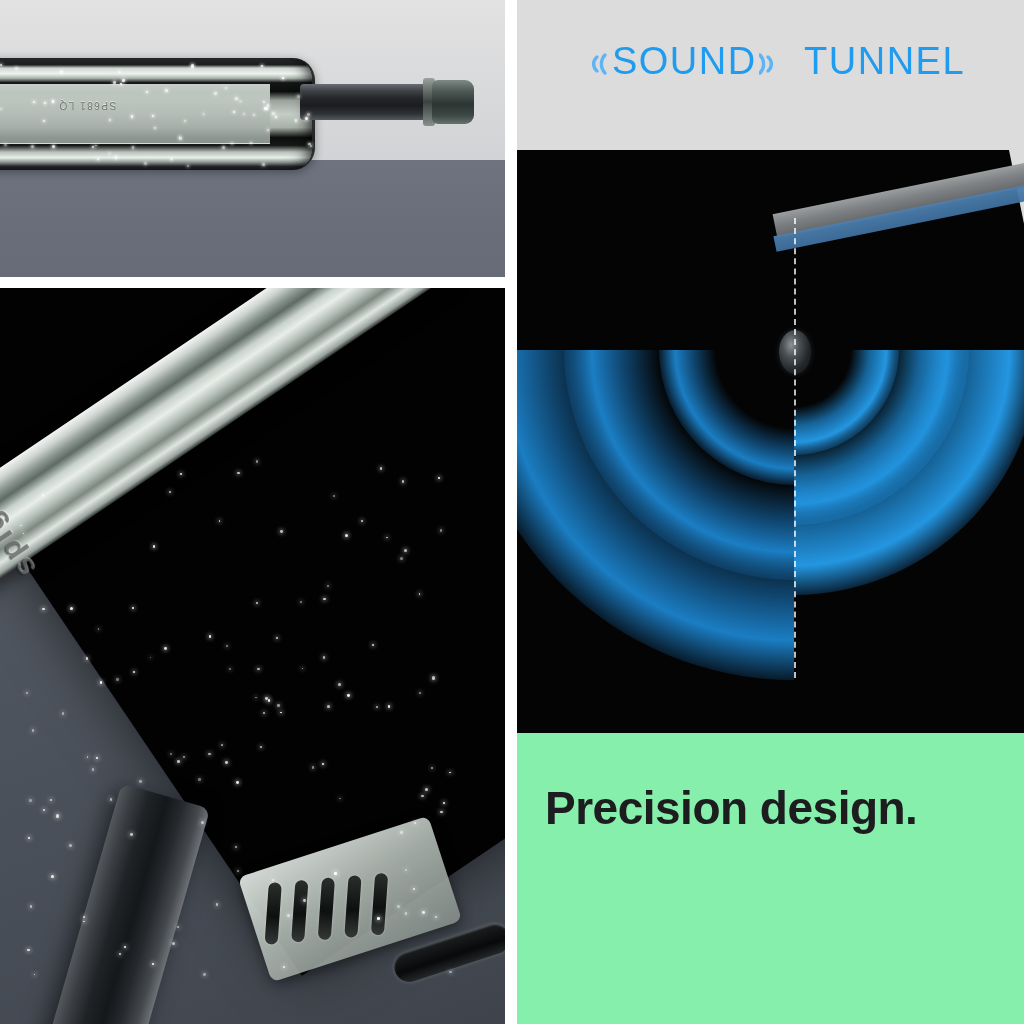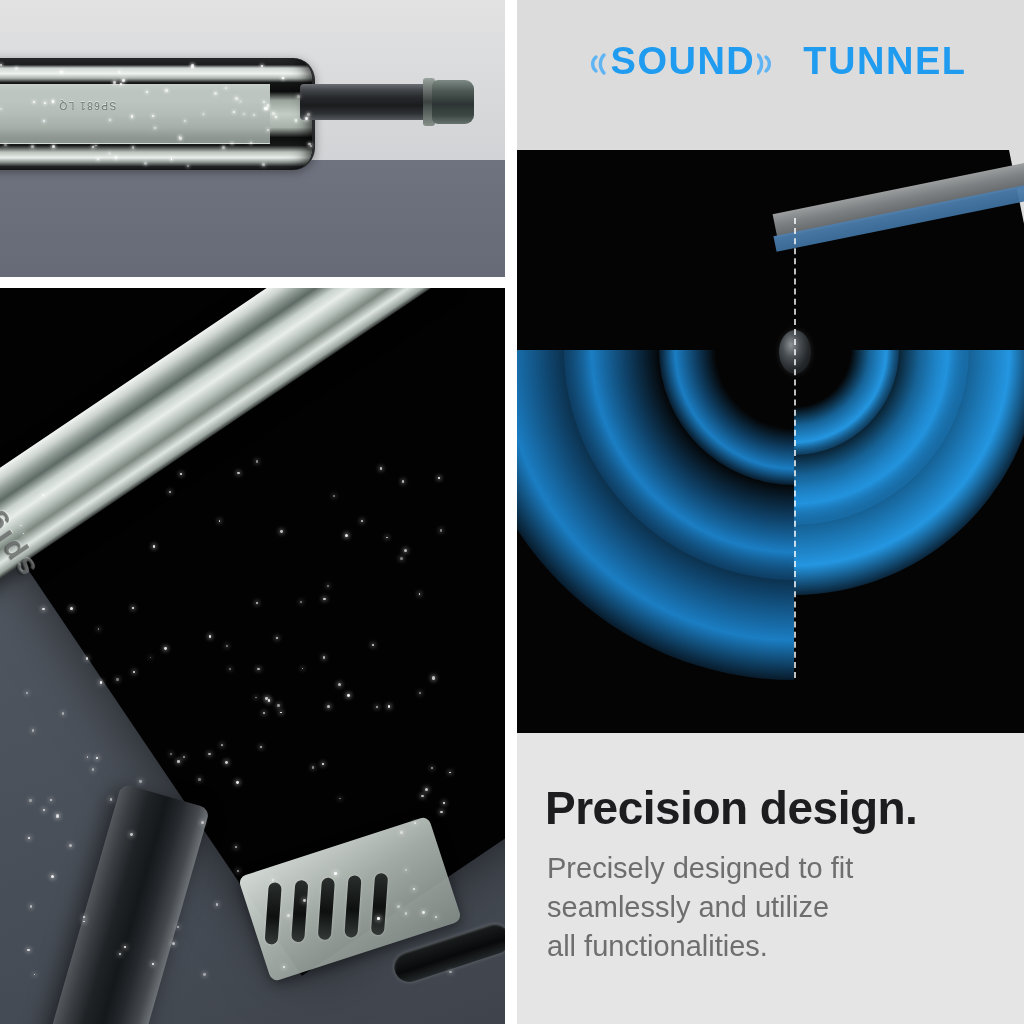--- a/index.html
+++ b/index.html
@@ -204,21 +204,21 @@
   }
   .headline-wrap {
     position: absolute;
     left: 0; top: 40px; width: 100%;
     text-align: center;
     line-height: 1.12;
   }
   .headline-line {
     display: block;
     font-size: 38px;
-    font-weight: 700;
+    font-weight: 400;
     letter-spacing: 1.5px;
     color: #1f9bf0;
     white-space: nowrap;
   }
   .wave-mark { vertical-align: middle; margin: 0 4px; }
   .wave-mark.left { margin-right: 2px; }
   .wave-mark.right { margin-left: 2px; }
 
   .diagram {
     position: absolute;
@@ -275,21 +275,21 @@
   }
   .diag-dash {
     position: absolute;
     left: 277px; top: 68px; width: 0; height: 460px;
     border-left: 2px dashed rgba(255,255,255,.75);
   }
 
   
   #panel-copy {
     left: 517px; top: 733px; width: 507px; height: 291px;
-    background: #e5e5e5;
+    background: #86efac;
   }
   .copy-heading {
     position: absolute;
     left: 28px; top: 48px;
     font-size: 46px;
     font-weight: 700;
     letter-spacing: -0.5px;
     color: #1d1d1f;
   }
   .copy-body {
@@ -567,20 +567,15 @@
                     clip-path: polygon(50% 50%, 100% 50%, 100% 100%, 50% 100%);"></div>
       </div>
 
       <div class="diag-speaker"></div>
       <div class="diag-dash"></div>
     </div>
   </div>
 
   <div class="panel" id="panel-copy">
     <div class="copy-heading">Precision design.</div>
-    <div class="copy-body" id="copy-body">
-        <span>Precisely designed to fit</span>
-        <span>seamlessly and utilize</span>
-        <span>all functionalities.</span>
-      </div>
   </div>
 
 </div>
 
 </body></html>

